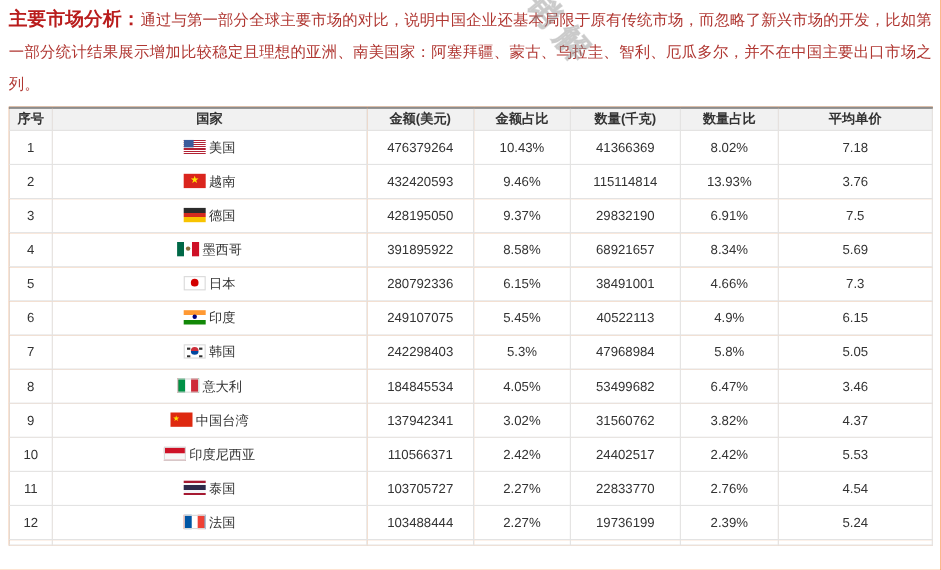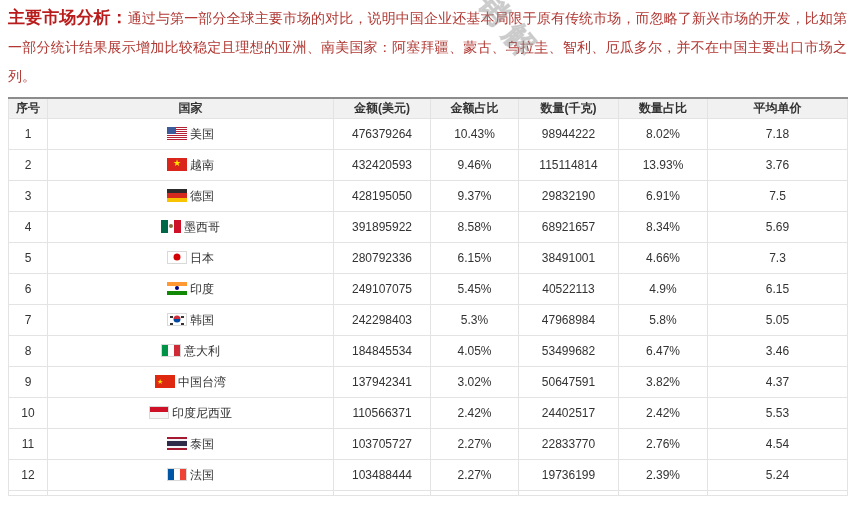--- a/index.html
+++ b/index.html
@@ -95,21 +95,21 @@
       <th>数量占比</th>
       <th>平均单价</th>
     </tr>
   </thead>
   <tbody>
     <tr>
       <td>1</td>
       <td><span class="flag f-us"></span><span>美国</span></td>
       <td>476379264</td>
       <td>10.43%</td>
-      <td>98944222</td>
+      <td>41366369</td>
       <td>8.02%</td>
       <td>7.18</td>
     </tr>
     <tr>
       <td>2</td>
       <td><span class="flag f-vn"></span><span>越南</span></td>
       <td>432420593</td>
       <td>9.46%</td>
       <td>115114814</td>
       <td>13.93%</td>
@@ -167,21 +167,21 @@
       <td>4.05%</td>
       <td>53499682</td>
       <td>6.47%</td>
       <td>3.46</td>
     </tr>
     <tr>
       <td>9</td>
       <td><span class="flag f-cn"></span><span>中国台湾</span></td>
       <td>137942341</td>
       <td>3.02%</td>
-      <td>50647591</td>
+      <td>31560762</td>
       <td>3.82%</td>
       <td>4.37</td>
     </tr>
     <tr>
       <td>10</td>
       <td><span class="flag f-id bordered"></span><span>印度尼西亚</span></td>
       <td>110566371</td>
       <td>2.42%</td>
       <td>24402517</td>
       <td>2.42%</td>

